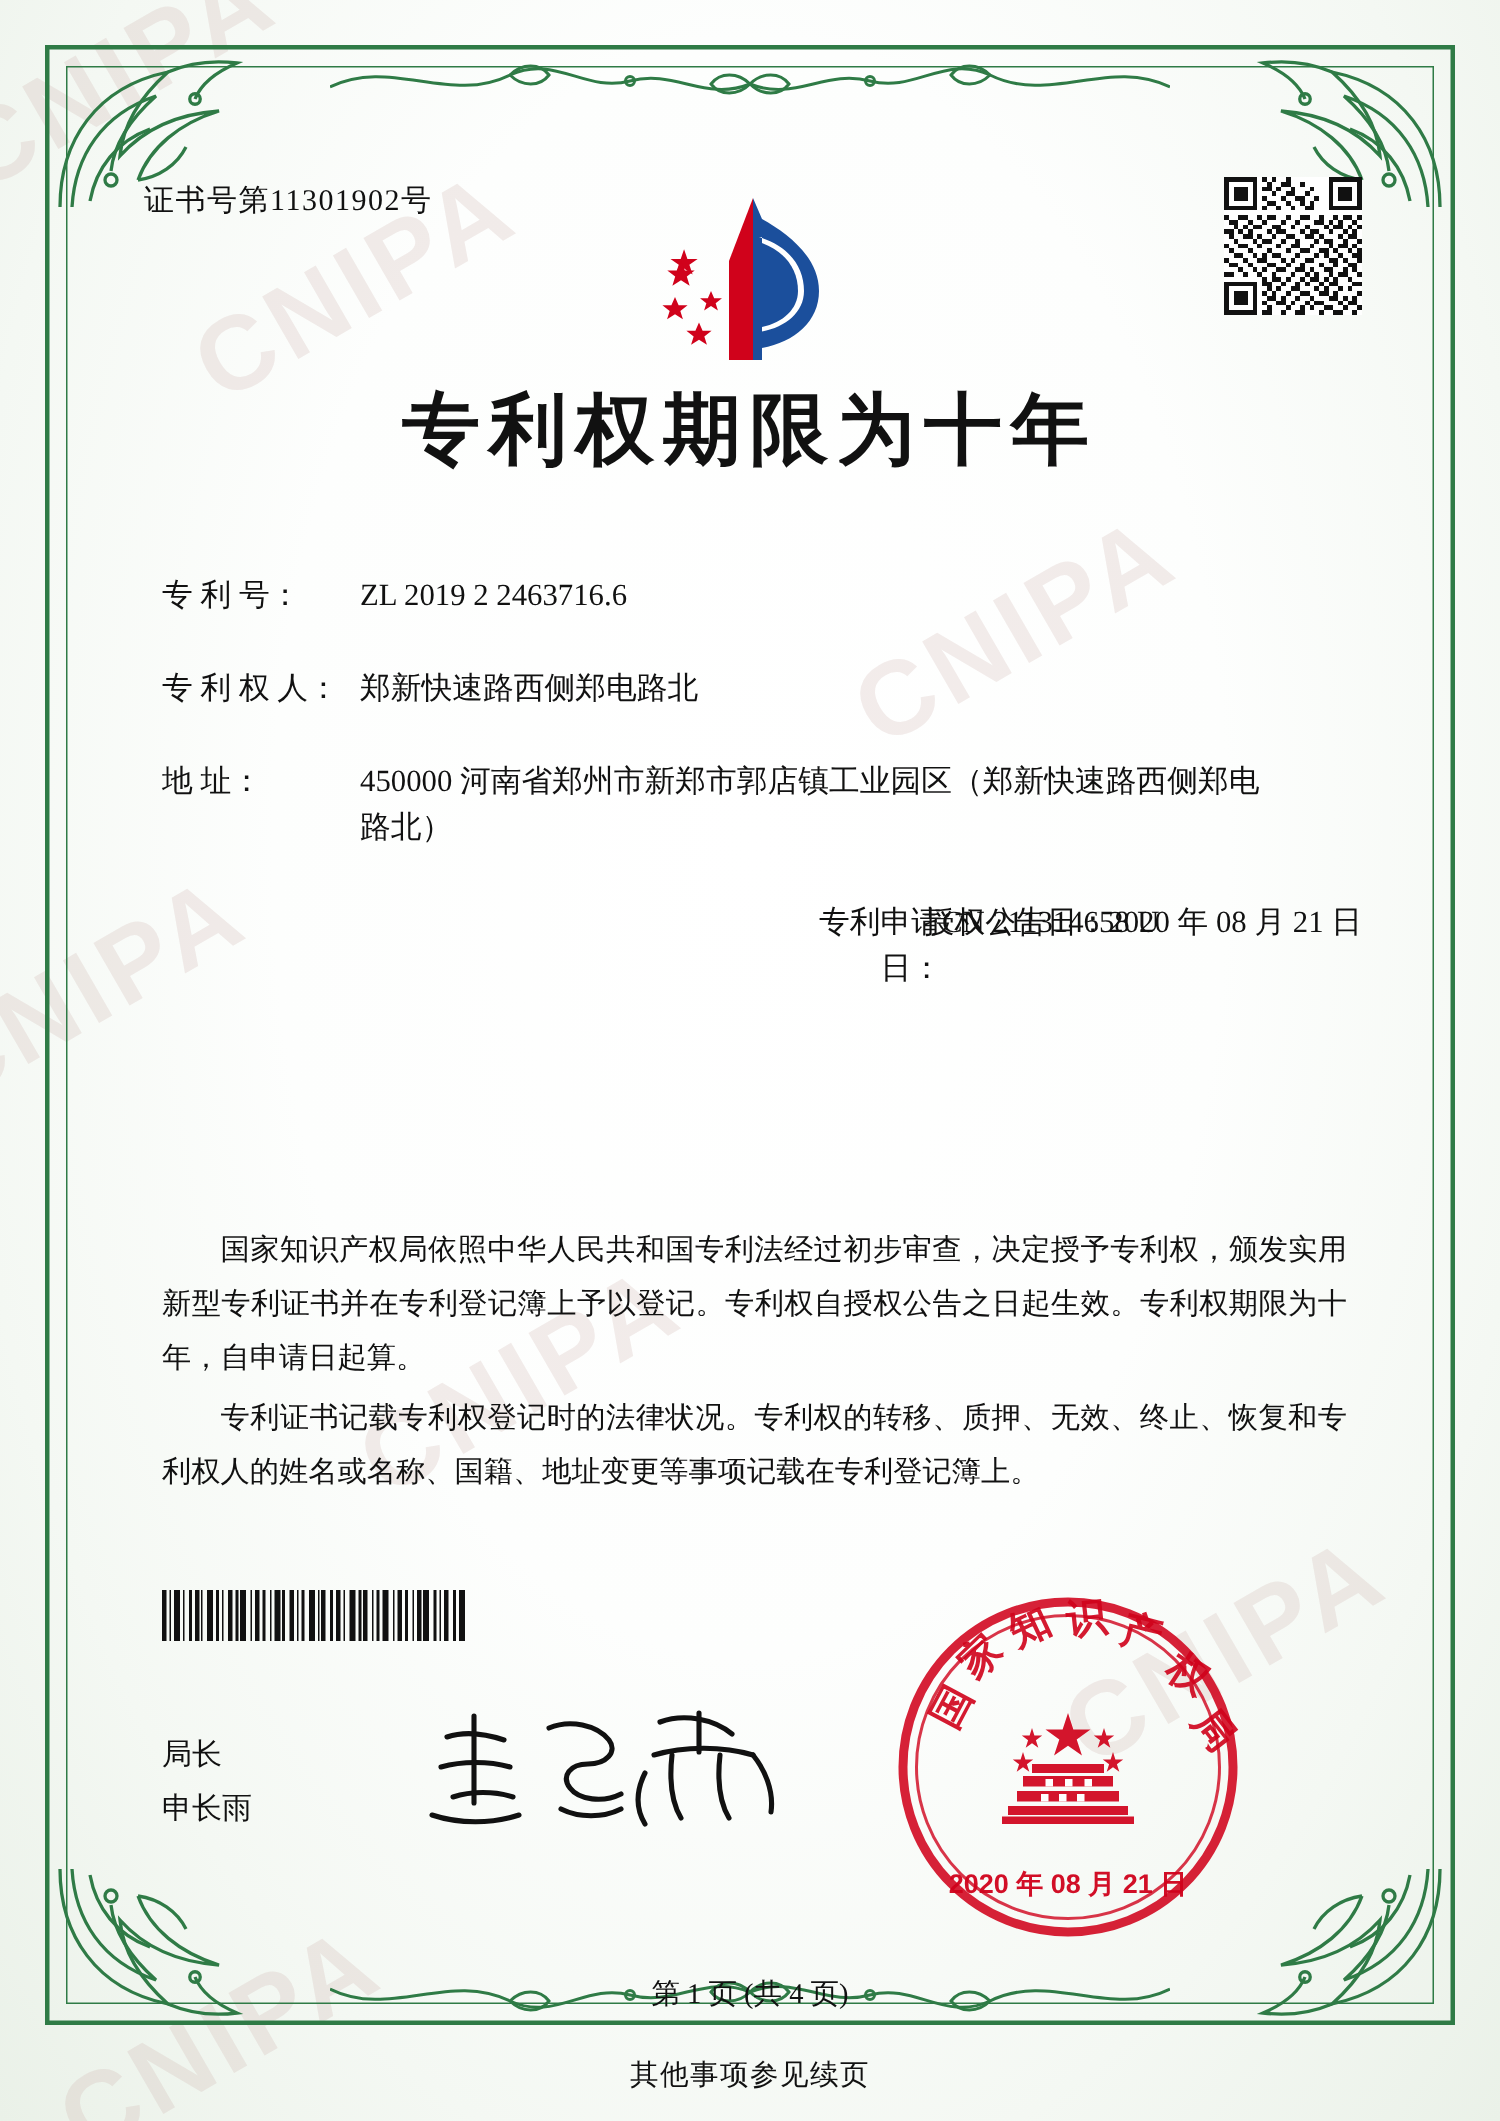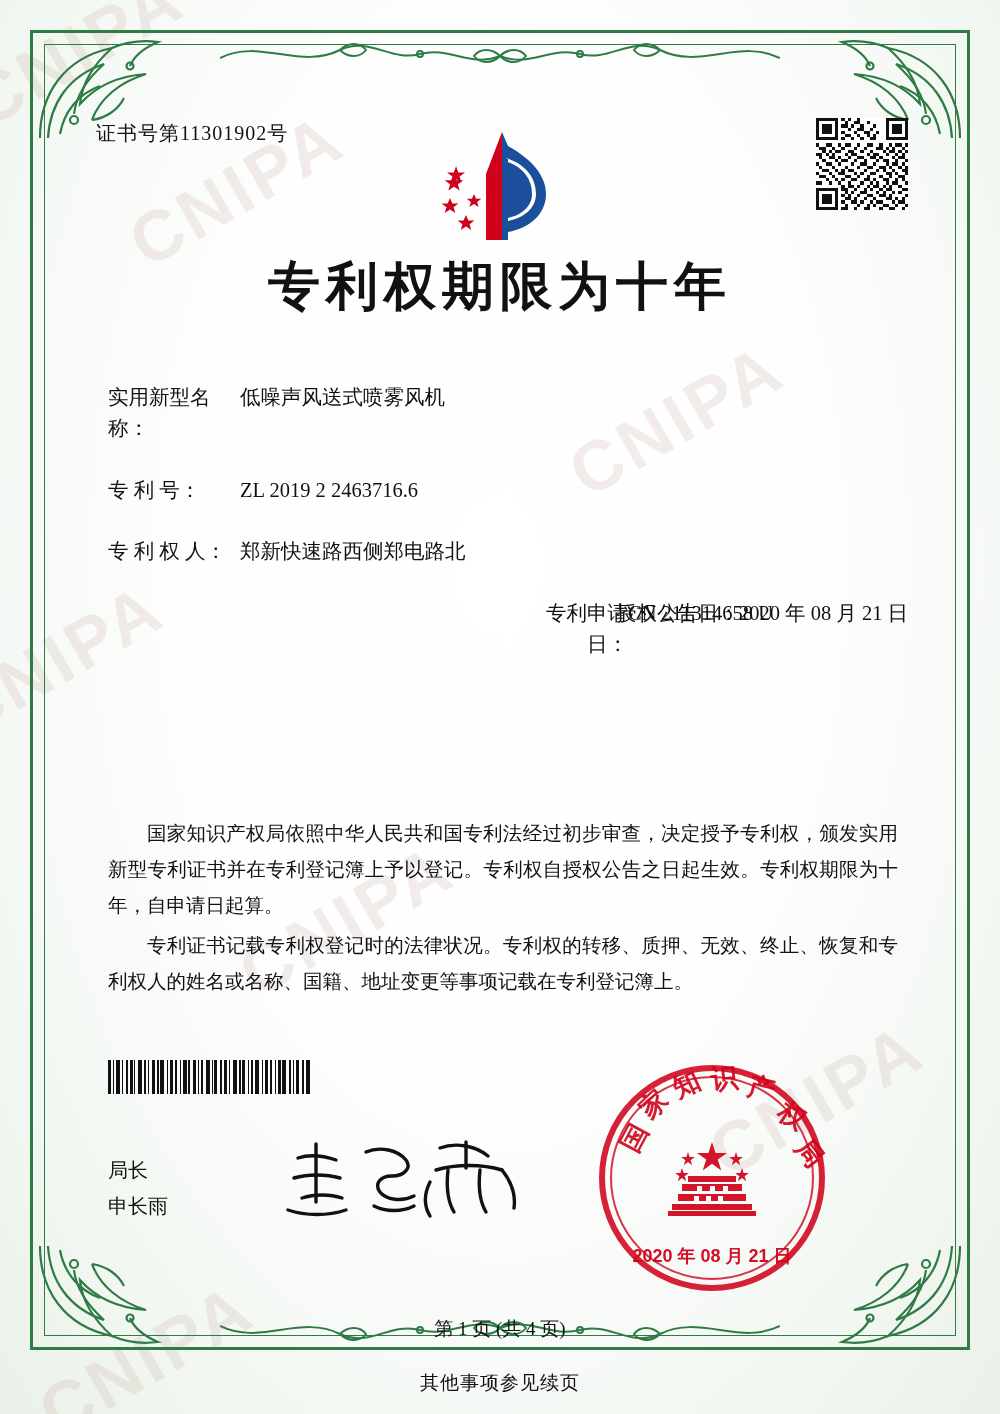--- a/index.html
+++ b/index.html
@@ -533,27 +533,27 @@
           <polygon points="0,-7 2.1,-2.2 7.3,-2.2 3.1,1.1 4.6,6 0,3 -4.6,6 -3.1,1.1 -7.3,-2.2 -2.1,-2.2" transform="translate(36,95) scale(1.15)"></polygon>
           <polygon points="0,-7 2.1,-2.2 7.3,-2.2 3.1,1.1 4.6,6 0,3 -4.6,6 -3.1,1.1 -7.3,-2.2 -2.1,-2.2" transform="translate(44,73) scale(1.0)"></polygon>
         </g>
       </g>
     </svg>
 
     <div class="title">专利权期限为十年</div>
 
     <div class="fields">
       <div class="field">
-        <span class="flabel">实用新型名称：</span><span class="fvalue">低噪声风送式喷雾风机</span>
-      </div>
-      <div class="field">
         <span class="flabel">专 利 号：</span><span class="fvalue">ZL 2019 2 2463716.6</span>
       </div>
       <div class="field">
         <span class="flabel">专 利 权 人：</span><span class="fvalue">郑新快速路西侧郑电路北</span>
+      </div>
+      <div class="field addr">
+        <span class="flabel">地        址：</span><span class="fvalue">450000 河南省郑州市新郑市郭店镇工业园区（郑新快速路西侧郑电路北）</span>
       </div>
       <div class="field row2">
         <span class="flabel">授权公告日：</span><span class="fvalue">2020 年 08 月 21 日</span>
         <span class="inline2">
           <span class="flabel">专利申请日：</span><span class="fvalue">CN 211314658 U</span>
         </span>
       </div>
     </div>
 
     <div class="paras">

